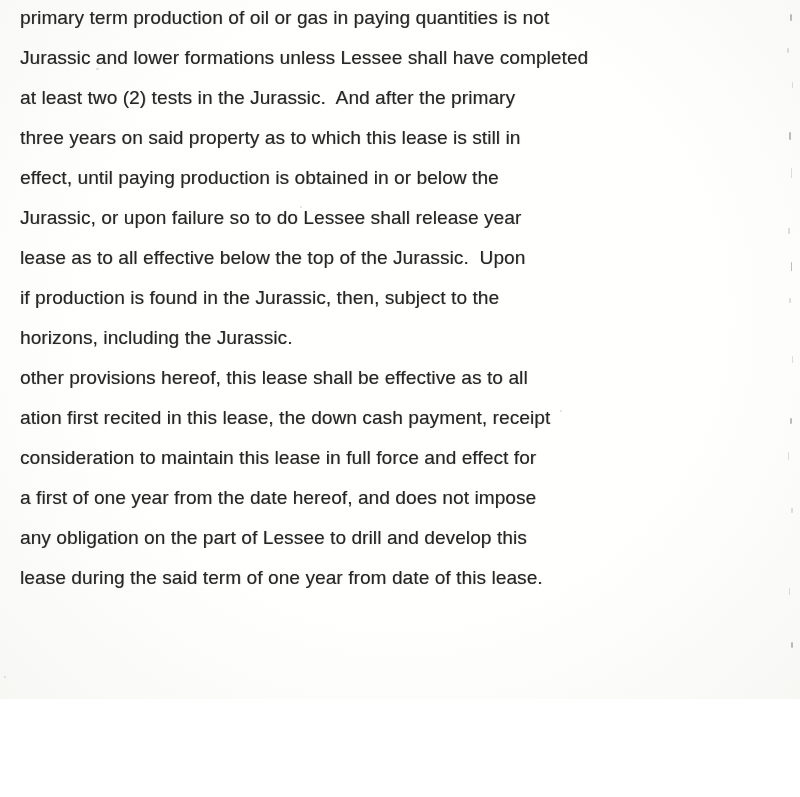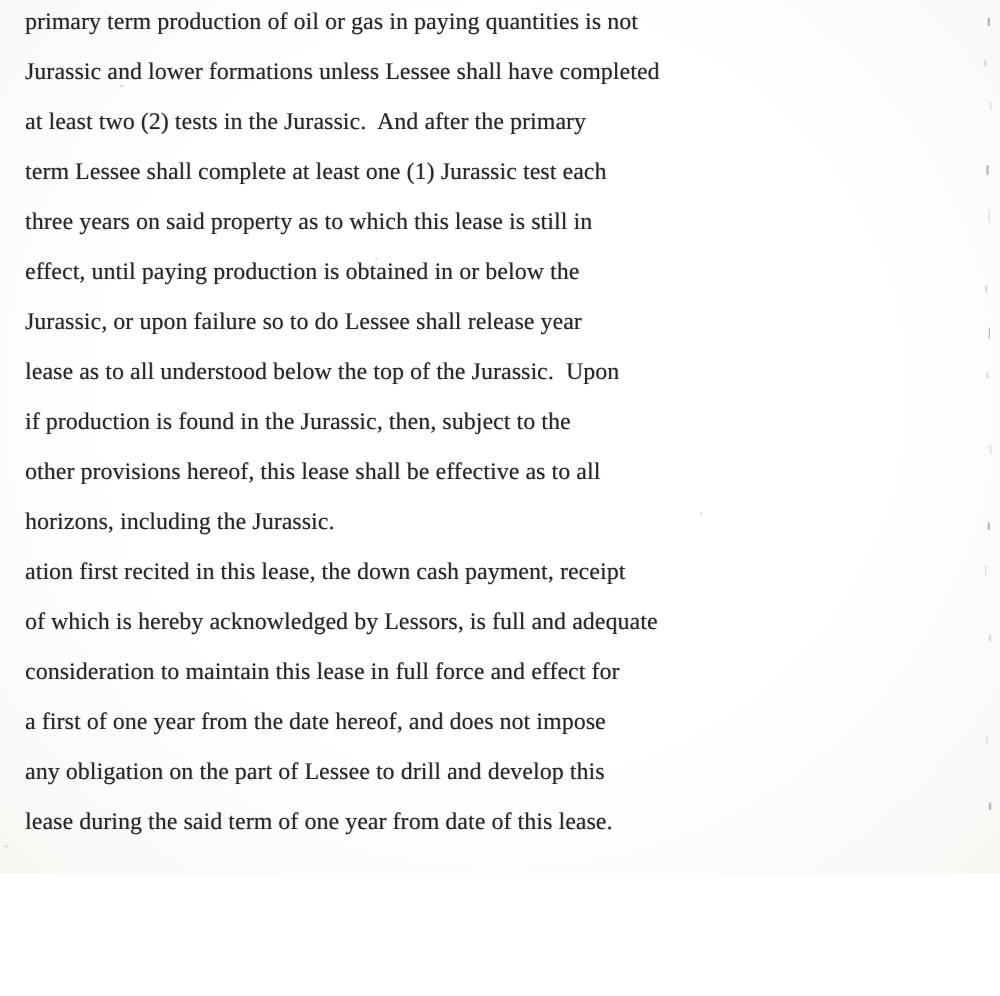--- a/index.html
+++ b/index.html
@@ -7,21 +7,21 @@
     padding: 0;
     background: #ffffff;
   }
   .page {
     position: relative;
     width: 800px;
     height: 699px;
     overflow: hidden;
     background: #fdfdfb;
     background-image: radial-gradient(ellipse at 50% 45%, #fffffe 55%, #f7f7f4 100%);
-    font-family: Liberation Serif, serif;
+    font-family: Liberation Sans, sans-serif;
     font-size: 19px;
     color: #262626;
   }
   .lines-wrap {
     position: absolute;
     top: -2px;
     left: 0;
     right: 0;
   }
   .line {
@@ -43,30 +43,28 @@
 </style>
 </head>
 <body>
 
 <div class="page">
 
   <div class="lines-wrap">
     <div class="line">primary term production of oil or gas in paying quantities is not</div>
     <div class="line">Jurassic and lower formations unless Lessee shall have completed</div>
     <div class="line">at least two (2) tests in the Jurassic.  And after the primary</div>
-    <div class="line">term Lessee shall complete at least one (1) Jurassic test each</div>
     <div class="line">three years on said property as to which this lease is still in</div>
     <div class="line">effect, until paying production is obtained in or below the</div>
     <div class="line">Jurassic, or upon failure so to do Lessee shall release year</div>
-    <div class="line">lease as to all understood below the top of the Jurassic.  Upon</div>
+    <div class="line">lease as to all effective below the top of the Jurassic.  Upon</div>
     <div class="line">if production is found in the Jurassic, then, subject to the</div>
+    <div class="line">horizons, including the Jurassic.</div>
     <div class="line">other provisions hereof, this lease shall be effective as to all</div>
-    <div class="line">horizons, including the Jurassic.</div>
     <div class="line">ation first recited in this lease, the down cash payment, receipt</div>
-    <div class="line">of which is hereby acknowledged by Lessors, is full and adequate</div>
     <div class="line">consideration to maintain this lease in full force and effect for</div>
     <div class="line">a first of one year from the date hereof, and does not impose</div>
     <div class="line">any obligation on the part of Lessee to drill and develop this</div>
     <div class="line">lease during the said term of one year from date of this lease.</div>
   </div>
 
   <div class="speck" style="left:790px; top:14px;  width:2px; height:7px;"></div>
   <div class="speck faint" style="left:787px; top:48px;  width:2px; height:5px;"></div>
   <div class="speck faint" style="left:792px; top:82px;  width:1px; height:6px;"></div>
   <div class="speck" style="left:789px; top:132px; width:2px; height:8px;"></div>

